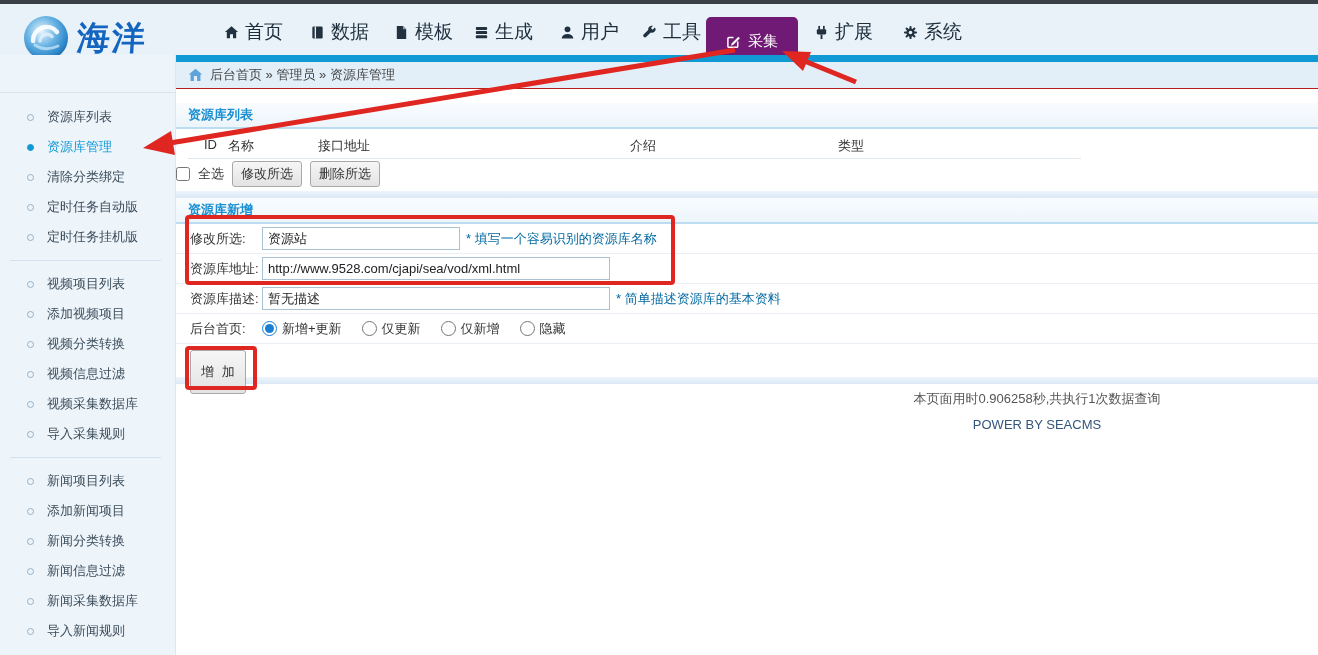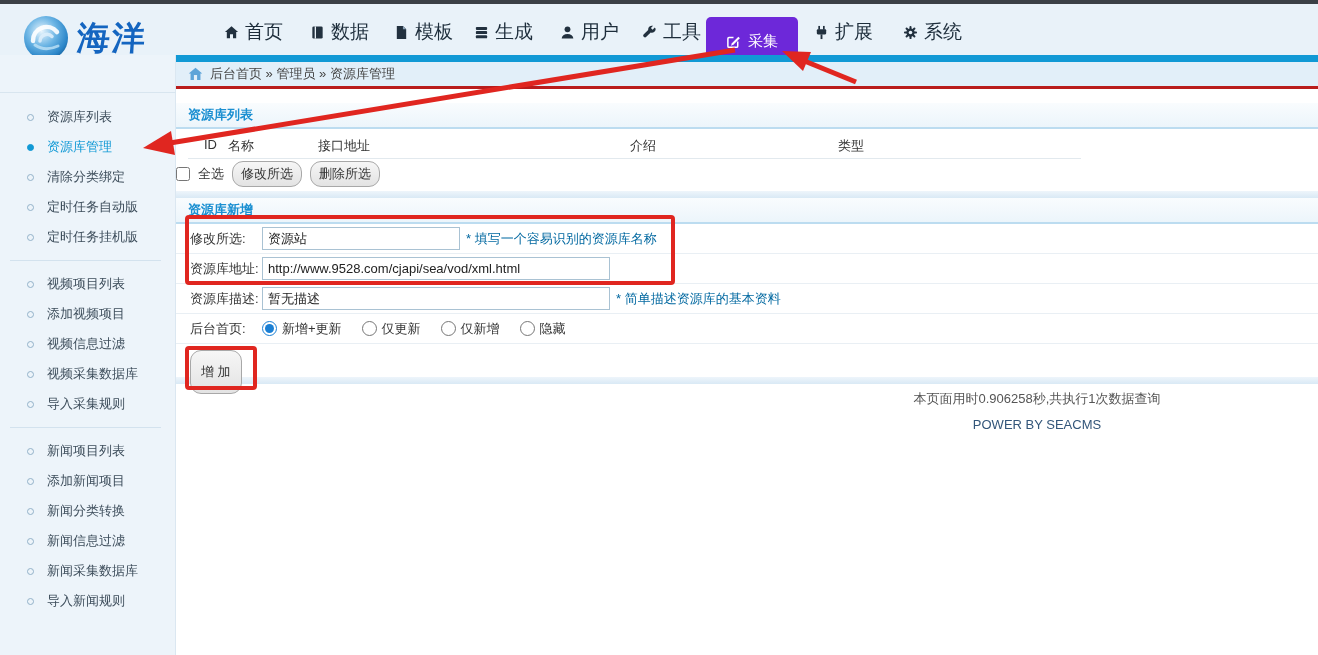--- a/index.html
+++ b/index.html
@@ -9,27 +9,27 @@
   .topstrip { position:absolute; left:0; top:0; width:1318px; height:4px; background:#3b4046; }
 
   .header { position:absolute; left:0; top:4px; width:1318px; height:51px; background:#e9f2f9; }
   .logo { position:absolute; left:22px; top:10px; display:flex; align-items:center; gap:7px; }
   .logo-text { font-size:33px; font-weight:bold; color:#1465c0; letter-spacing:2px; transform:skewX(-4deg); }
 
   .nav-item { position:absolute; top:13px; height:30px; display:flex; align-items:center; gap:6px;
               font-size:19px; color:#1d2d3b; cursor:pointer; }
   .nav-item svg { display:block; }
   .nav-tab-active { position:absolute; left:706px; top:13px; width:92px; height:49px;
-                    background:#6d28d9; border-radius:5px 5px 0 0; color:#fff;
+                    background:#701a75; border-radius:5px 5px 0 0; color:#fff;
                     display:flex; align-items:center; justify-content:center; gap:7px; font-size:15px; cursor:pointer; }
 
   .bluebar { position:absolute; left:176px; top:55px; width:1142px; height:7px; background:#1199d5; }
 
   .breadcrumb { position:absolute; left:176px; top:62px; width:1142px; height:27px; background:#e2eff9;
-                border-bottom:3px solid #b91c1c; display:flex; align-items:center; gap:7px;
+                border-bottom:1px solid #b91c1c; display:flex; align-items:center; gap:7px;
                 padding-left:12px; font-size:13px; color:#444; }
 
   .leftcol { position:absolute; left:0; top:55px; width:176px; height:600px; background:#edf4fa;
              border-right:1px solid #dbe7f1; }
   .leftcol .toprule { position:absolute; left:0; top:37px; width:176px; height:1px; background:#d8e5ef; }
   .side-list { position:absolute; left:0; top:47px; width:175px; }
   .side-item { height:30px; display:flex; align-items:center; gap:13px; padding-left:27px;
                font-size:13px; color:#3d4d5b; cursor:pointer; }
   .bullet { width:7px; height:7px; border:1px solid #93b2c9; border-radius:50%; background:transparent; flex:0 0 auto; }
   .side-item.active { color:#1199d5; }
@@ -38,22 +38,22 @@
 
   .content { position:absolute; left:176px; top:90px; width:1142px; height:565px; background:#fff; padding-top:13px; }
   .panel-hd { height:26px; line-height:24px; padding-left:12px; font-size:13px; font-weight:bold; color:#1a8fd1;
               background:linear-gradient(#f9fcfe,#ecf5fb); border-bottom:2px solid #bcdcf0; }
   .tbl-head { position:relative; height:30px; margin-left:12px; width:893px; border-bottom:1px solid #e2e9ee; font-size:13px; color:#333; }
   .tbl-head span { position:absolute; top:8px; }
   .col-id { left:16px; } .col-name { left:40px; } .col-api { left:130px; } .col-intro { left:442px; } .col-type { left:650px; }
 
   .controls { height:29px; display:flex; align-items:center; gap:8px; padding-left:0; font-size:13px; }
   .controls input[type=checkbox] { width:14px; height:14px; accent-color:#1a7fd4; }
-  .btn { font-family:Liberation Sans, sans-serif; font-size:13px; color:#333; background:linear-gradient(#f6f6f6,#e3e3e3);
-         border:1px solid #a8a8a8; border-radius:11px; padding:3px 8px; cursor:pointer; }
+  .btn { font-family:Liberation Mono, monospace; font-size:13px; color:#333; background:linear-gradient(#f6f6f6,#e3e3e3);
+         border:1px solid #a8a8a8; border-radius:3px; padding:3px 8px; cursor:pointer; }
 
   .bar { height:7px; background:linear-gradient(#eef5fb,#d9e9f5); margin-top:3px; }
   .bar2 { height:7px; background:linear-gradient(#eef5fb,#d9e9f5); }
 
   .form-row { height:30px; display:flex; align-items:center; padding-left:14px; border-bottom:1px solid #e9eff4; font-size:13px; }
   .form-label { width:72px; flex:0 0 auto; }
   .form-row input[type=text] { height:23px; border:1px solid #a9c2d3; font-family:inherit; font-size:13px; padding:0 5px; color:#222; }
   .inp-name { width:198px; }
   .inp-wide { width:348px; }
   .hint { margin-left:6px; color:#0369a1; }
@@ -199,20 +199,24 @@
         <span>定时任务挂机版</span>
       </div>
     <div class="side-divider"></div>
     <div class="side-item">
         <span class="bullet"></span>
         <span>视频项目列表</span>
       </div>
     <div class="side-item">
         <span class="bullet"></span>
         <span>添加视频项目</span>
+      </div>
+    <div class="side-item">
+        <span class="bullet"></span>
+        <span>视频分类转换</span>
       </div>
     <div class="side-item">
         <span class="bullet"></span>
         <span>视频信息过滤</span>
       </div>
     <div class="side-item">
         <span class="bullet"></span>
         <span>视频采集数据库</span>
       </div>
     <div class="side-item">

